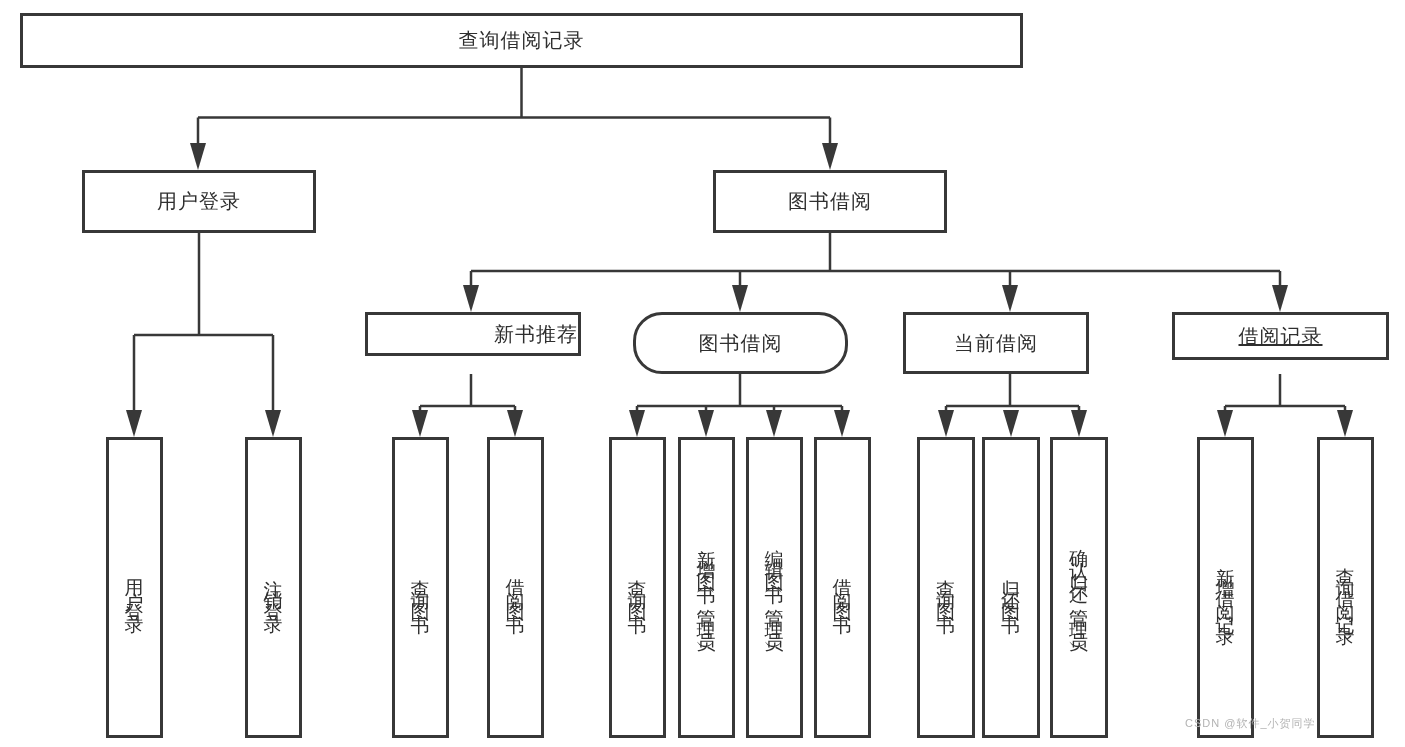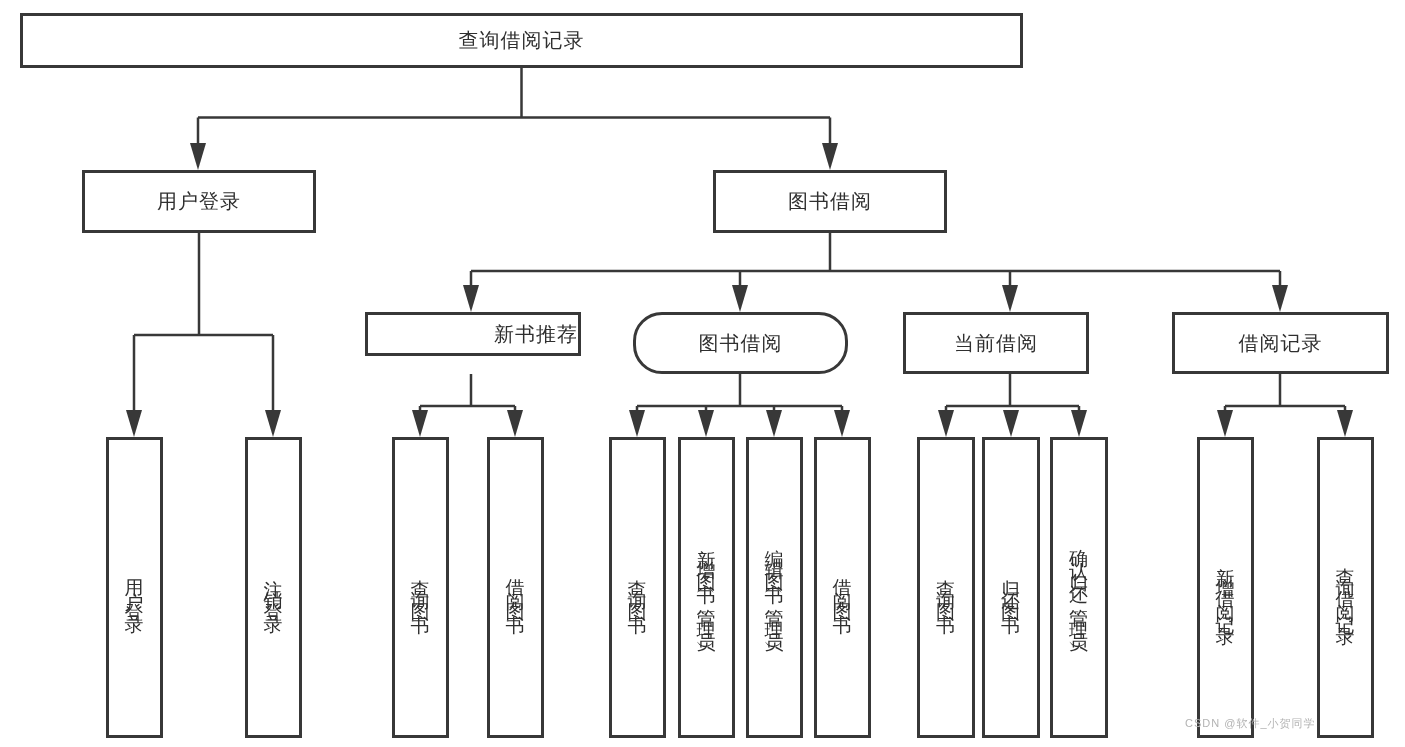--- a/index.html
+++ b/index.html
@@ -53,21 +53,21 @@
   }
   
   .n-root { left: 20px;  top: 13px;  width: 1003px; height: 55px; }
   
   .n-user-login { left: 82px;  top: 170px; width: 234px; height: 63px; }
   .n-book-mgmt  { left: 713px; top: 170px; width: 234px; height: 63px; }
   
   .n-new-book { left: 365px;  top: 312px; width: 216px; height: 44px; justify-content: flex-end; }
   .n-borrow   { left: 633px;  top: 312px; width: 215px; height: 62px; border-radius: 29px; }
   .n-current  { left: 903px;  top: 312px; width: 186px; height: 62px; align-items: center; }
-  .n-record   { left: 1172px; top: 312px; width: 217px; height: 62px; }
+  .n-record   { left: 1172px; top: 312px; width: 217px; height: 48px; text-decoration: underline; }
   
   .n-l1  { left: 106px;  }
   .n-l2  { left: 245px;  }
   .n-l3  { left: 392px;  }
   .n-l4  { left: 487px;  }
   .n-l5  { left: 609px;  }
   .n-l6  { left: 678px;  }
   .n-l7  { left: 746px;  }
   .n-l8  { left: 814px;  }
   .n-l9  { left: 917px;  width: 58px; }

